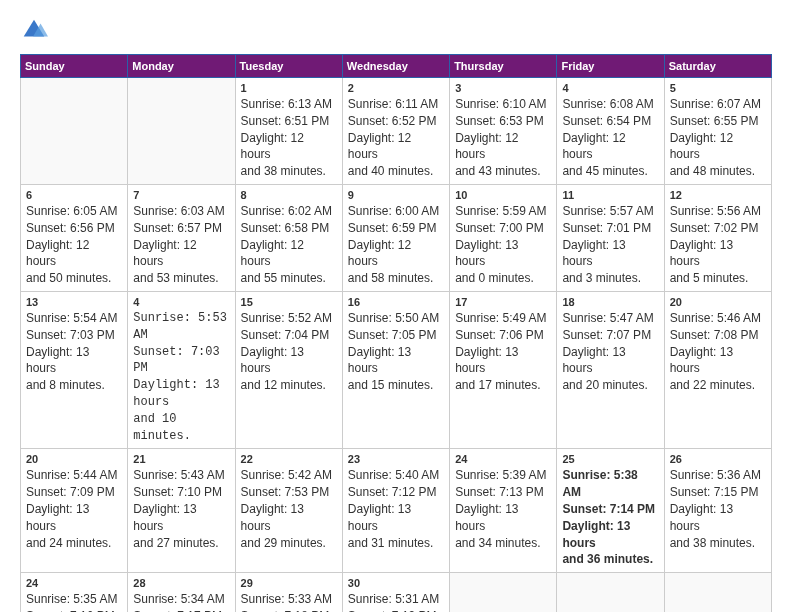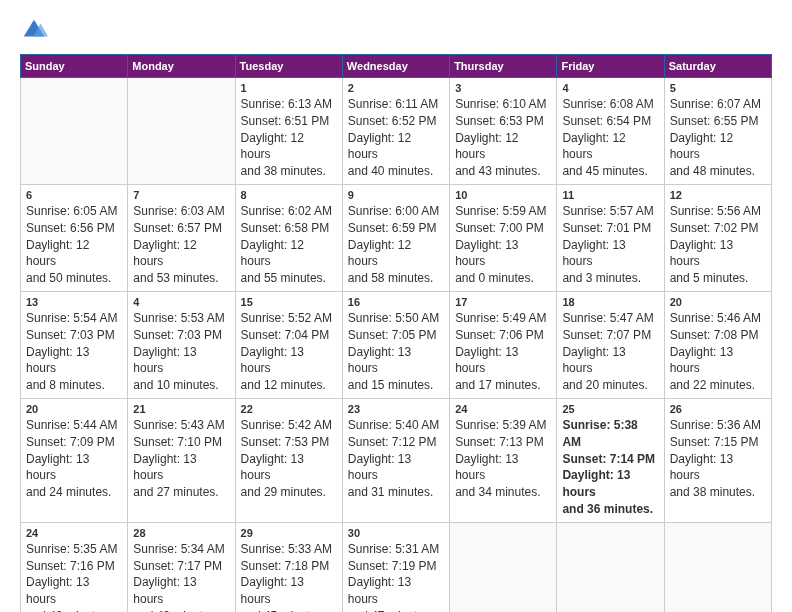--- a/index.html
+++ b/index.html
@@ -224,21 +224,21 @@
         <tr class="week-row">
           <td>
             <span class="day-num">13</span>
             <div class="day-info" style="white-space: pre-line;">Sunrise: 5:54 AM
 Sunset: 7:03 PM
 Daylight: 13 hours
 and 8 minutes.</div>
           </td>
           <td>
             <span class="day-num">4</span>
-            <div class="day-info" style="white-space: pre-line;">Sunrise: 5:53 AM
+            <div class="day-info" style="white-space: pre-line; font-family: Liberation Mono, monospace;">Sunrise: 5:53 AM
 Sunset: 7:03 PM
 Daylight: 13 hours
 and 10 minutes.</div>
           </td>
           <td>
             <span class="day-num">15</span>
             <div class="day-info" style="white-space: pre-line;">Sunrise: 5:52 AM
 Sunset: 7:04 PM
 Daylight: 13 hours
 and 12 minutes.</div>

